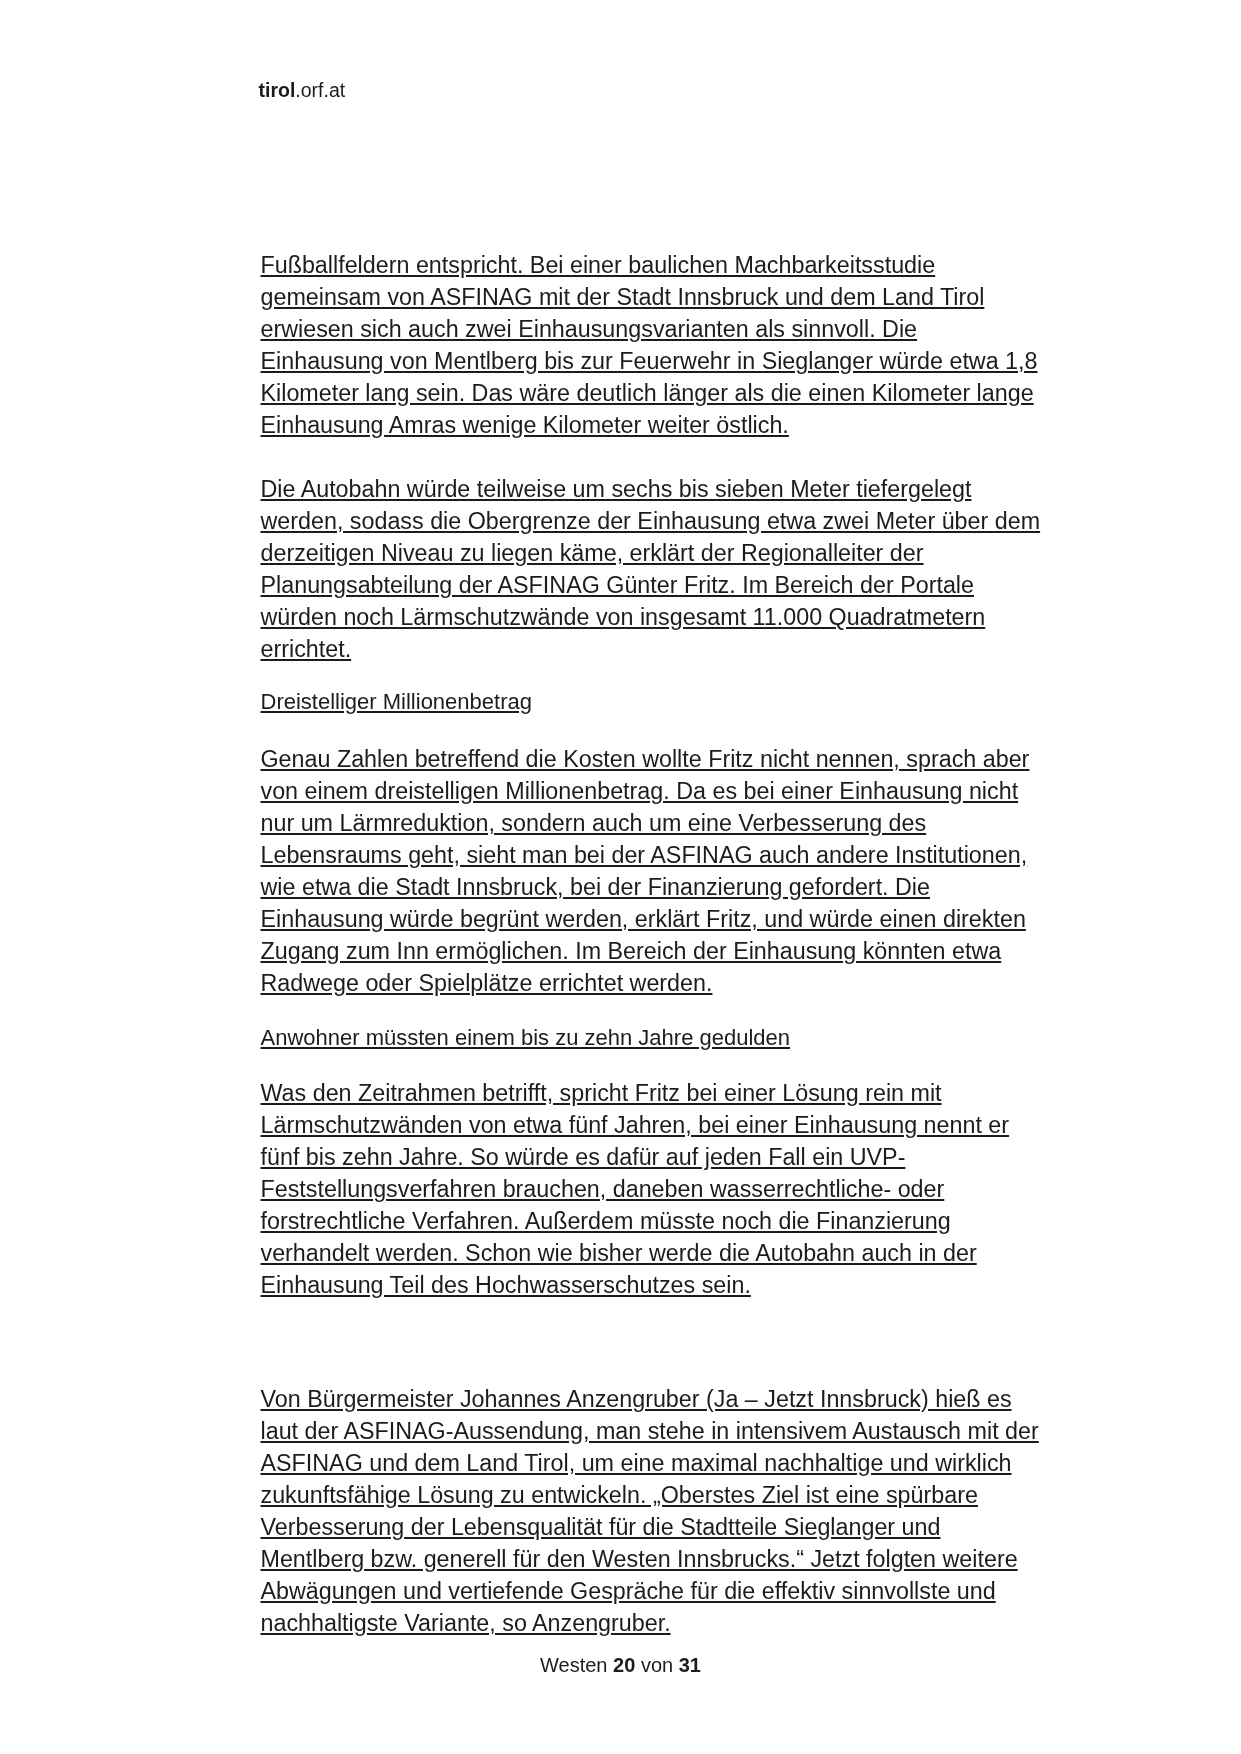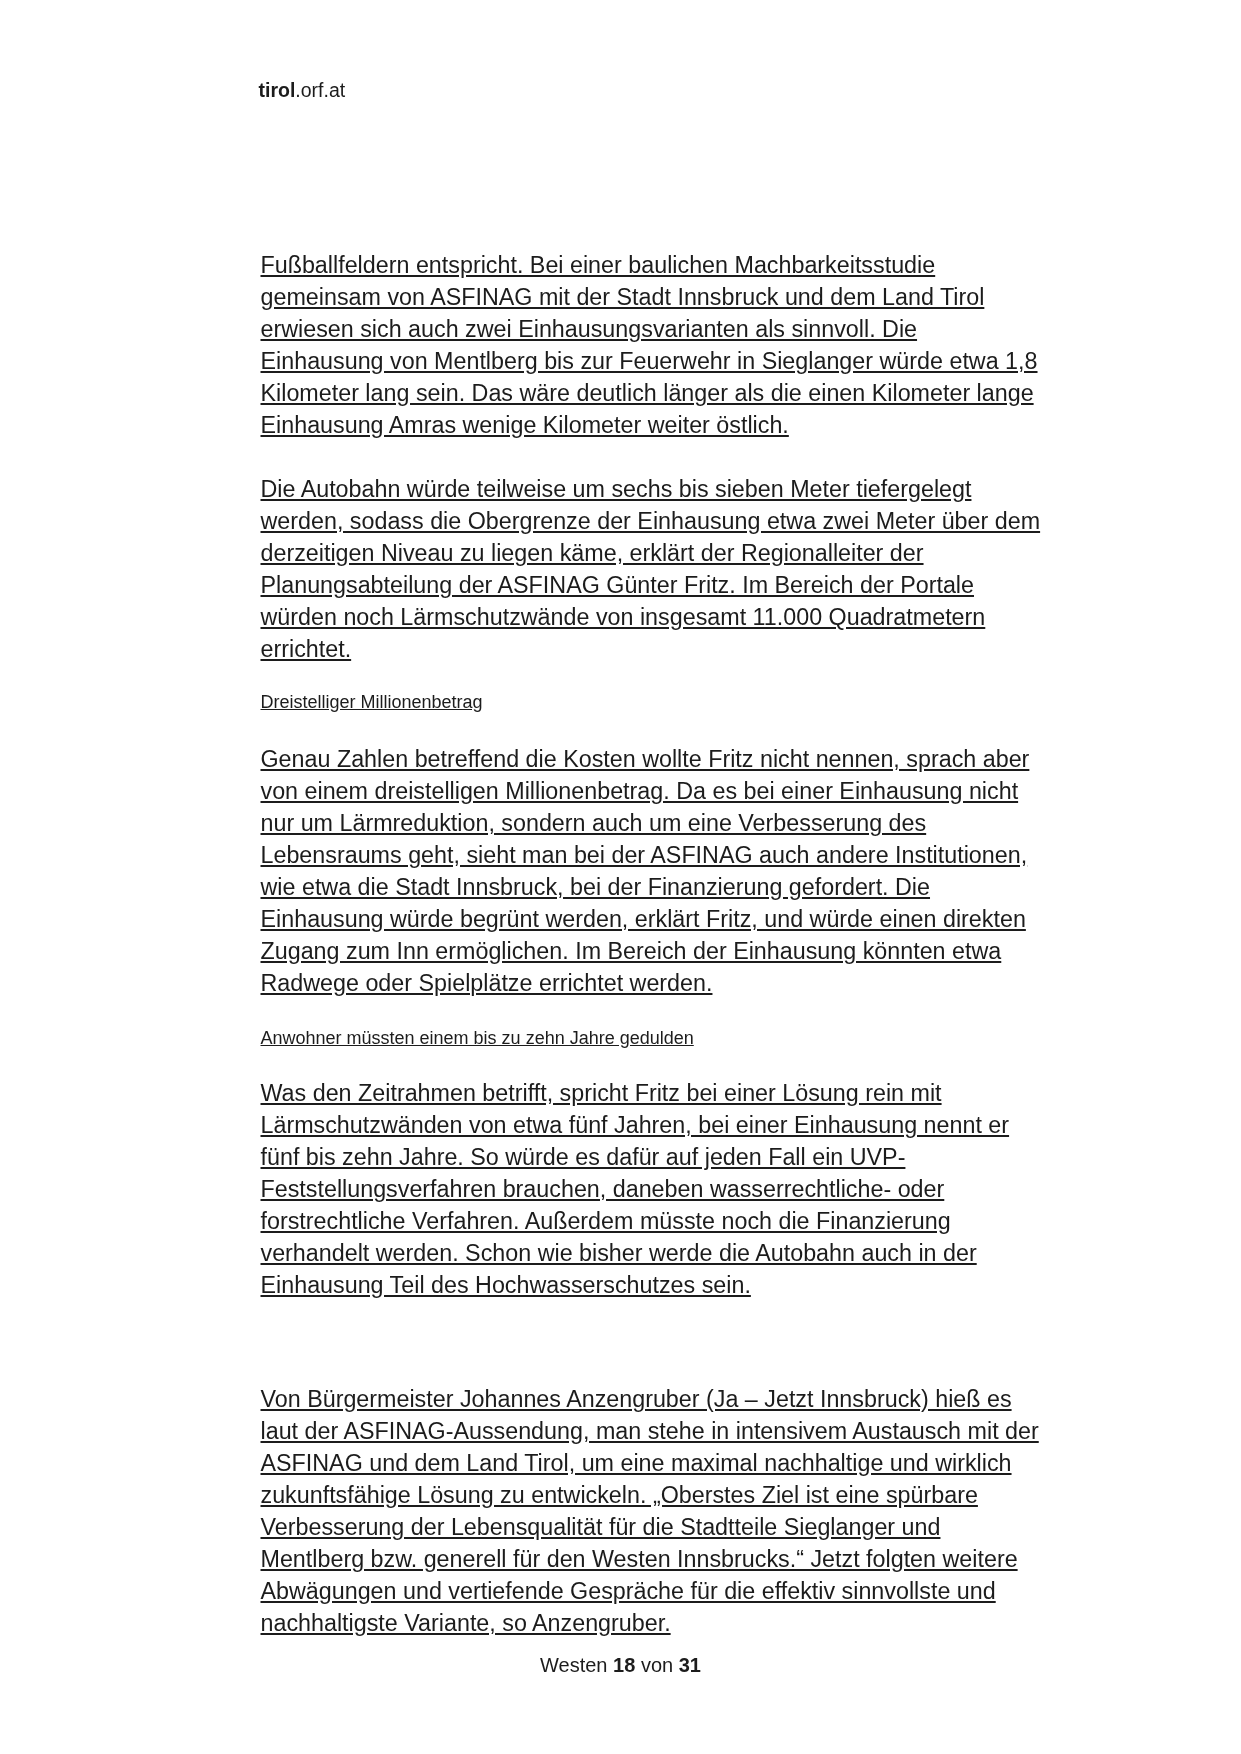--- a/index.html
+++ b/index.html
@@ -32,21 +32,21 @@
     margin: 12px;
     white-space: pre;
     text-decoration: underline;
   }
   .body-text {
     font-size: 23.3px;
     line-height: 32px;
     font-weight: 400;
   }
   .subheading {
-    font-size: 18px;
+    font-size: 22px;
     line-height: 24px;
     font-weight: 400;
   }
   .page-footer {
     position: absolute;
     left: 0;
     top: 1652px;
     width: 100%;
     text-align: center;
     font-size: 20px;
@@ -100,15 +100,15 @@
 
   <p class="block body-text" style="top:1371px">Von Bürgermeister Johannes Anzengruber (Ja – Jetzt Innsbruck) hieß es
 laut der ASFINAG-Aussendung, man stehe in intensivem Austausch mit der
 ASFINAG und dem Land Tirol, um eine maximal nachhaltige und wirklich
 zukunftsfähige Lösung zu entwickeln. „Oberstes Ziel ist eine spürbare
 Verbesserung der Lebensqualität für die Stadtteile Sieglanger und
 Mentlberg bzw. generell für den Westen Innsbrucks.“ Jetzt folgten weitere
 Abwägungen und vertiefende Gespräche für die effektiv sinnvollste und
 nachhaltigste Variante, so Anzengruber.</p>
 
-  <div class="page-footer"><span>Westen</span> <span class="num">18</span> <span>von</span> <span class="num">31</span></div>
+  <div class="page-footer"><span>Westen</span> <span class="num">20</span> <span>von</span> <span class="num">31</span></div>
 
 </div>
 
 </body></html>

